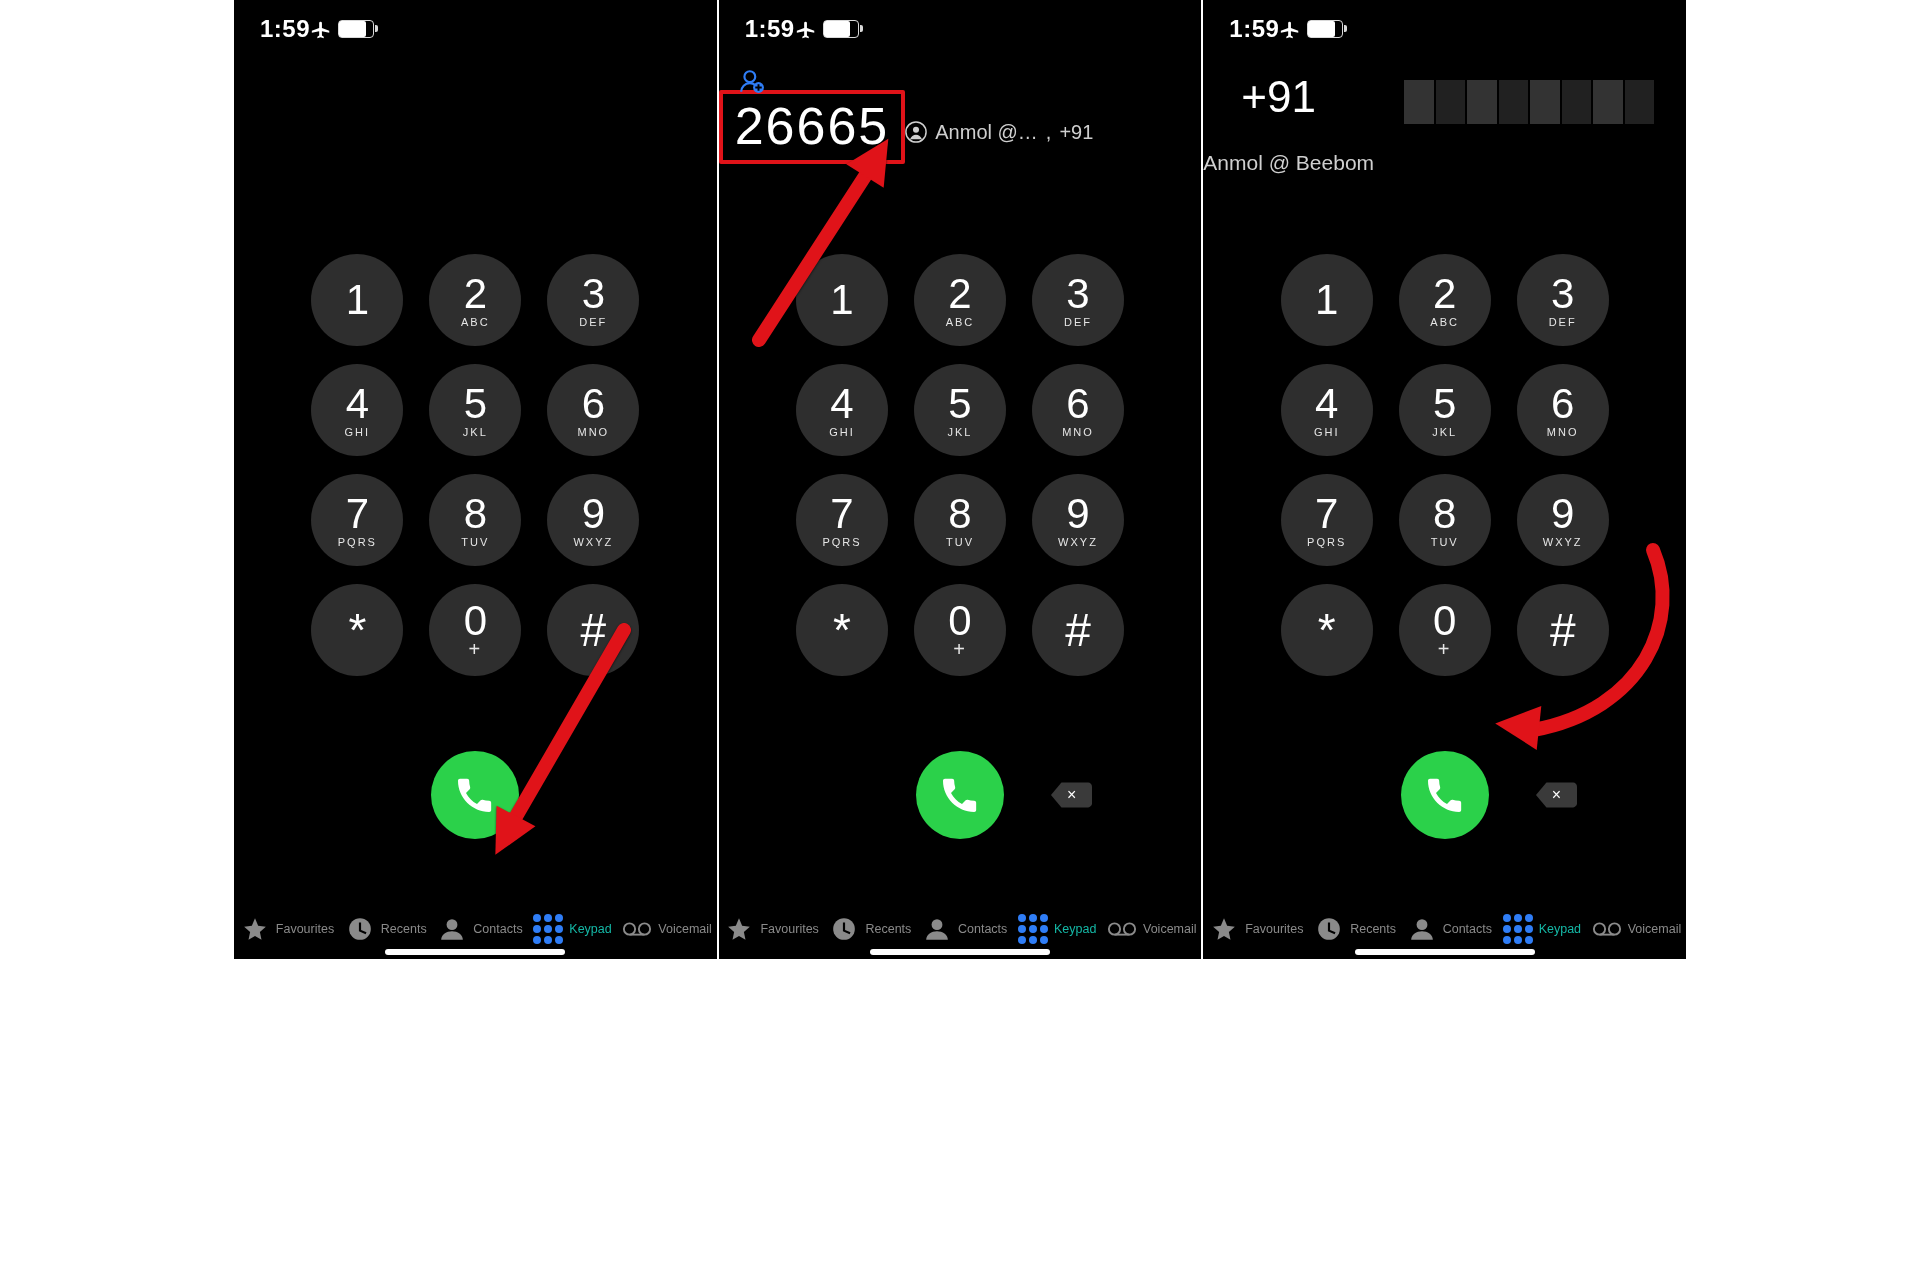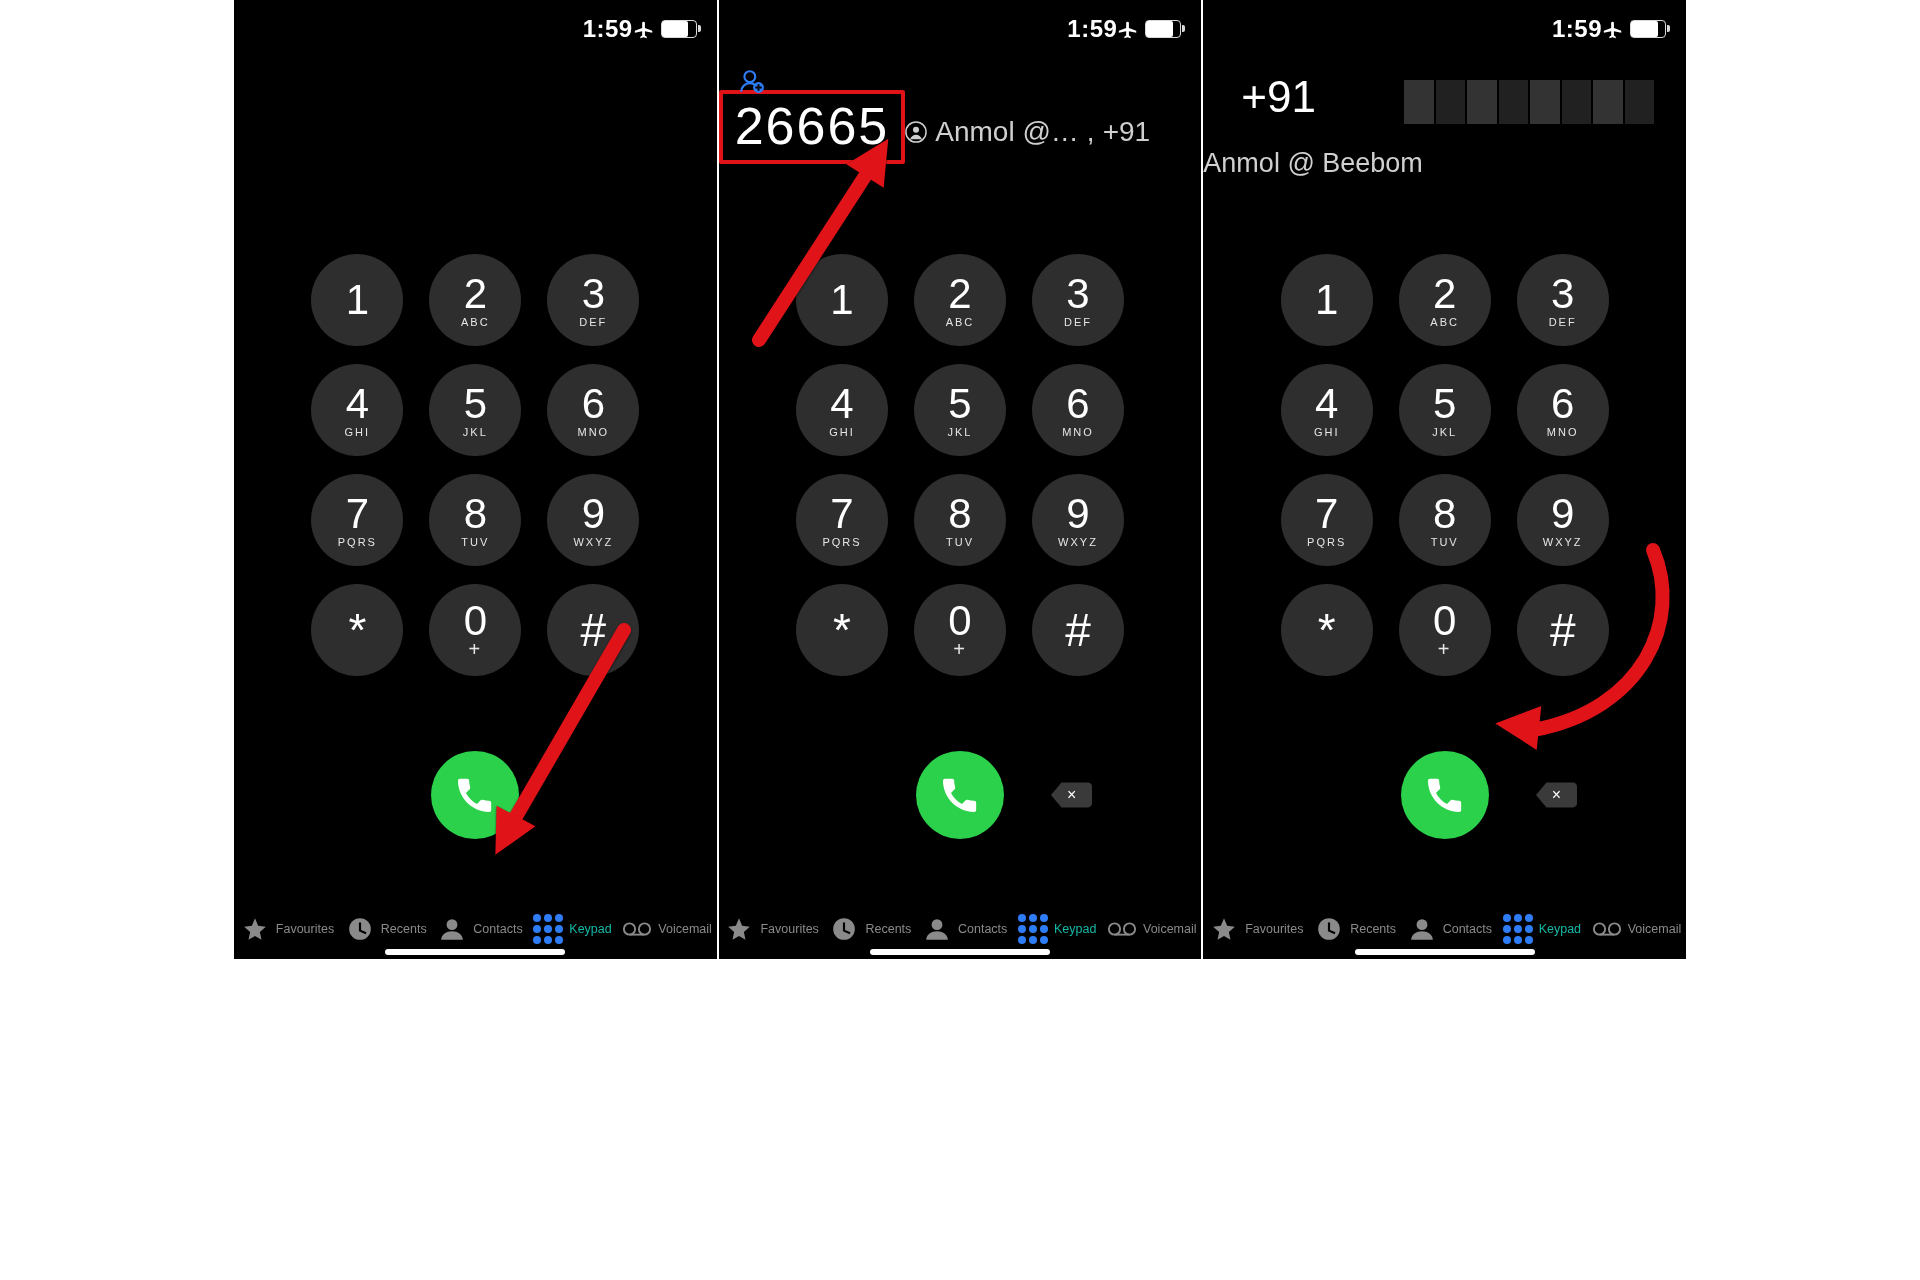--- a/index.html
+++ b/index.html
@@ -1,39 +1,39 @@
 <!DOCTYPE html>
 <html><head>
 <meta charset="utf-8">
 <style>
 html,body{margin:0;padding:0;background:#fff;width:1920px;height:1280px;overflow:hidden;font-family:-apple-system,Helvetica,Arial,sans-serif}
 .stage{position:relative;width:1452px;height:959px;margin:0 auto;background:#fff}
 .row{display:flex;width:100%;height:100%}
 .pane{flex:1;background:#000;position:relative;color:#fff;overflow:hidden}
 .sep{width:2px;background:#fff}
-.status{display:flex;align-items:center;justify-content:flex-end;padding:12px 20px 0 26px;height:34px}
+.status{display:flex;align-items:center;justify-content:flex-start;padding:12px 20px 0 26px;height:34px}
 .time{font-size:24px;font-weight:600;letter-spacing:.5px}
 .sicons{display:flex;align-items:center;gap:6px}
 .airplane{width:22px;height:22px;fill:#fff}
 .batt{width:34px;height:16px;border:1.6px solid rgba(255,255,255,.85);border-radius:4px;position:relative}
 .batt:after{content:"";position:absolute;right:-5px;top:4px;width:3px;height:7px;border-radius:0 2px 2px 0;background:rgba(255,255,255,.85)}
 .batt i{display:block;width:78%;height:100%;background:#fff;border-radius:2px}
 
 .topzone{position:absolute;left:0;right:0;top:62px;height:130px;display:flex;flex-direction:row;align-items:center}
 .addc{position:absolute;left:20px;top:6px;color:#2f7df6;font-size:12px}
 .addc svg{width:26px;height:26px}
 .boxed{border:4px solid #e01319;padding:2px 12px 4px;border-radius:2px}
 .dialnum{font-size:52px;font-weight:400;letter-spacing:2px;color:#fff}
 .plus91{position:absolute;left:38px;top:10px;font-size:44px;font-weight:400}
 .redact{position:absolute;right:32px;top:18px;width:250px;height:44px;display:flex;gap:2px}
 .redact i{flex:1;background:rgba(255,255,255,.13)}
 .redact i:nth-child(odd){background:rgba(255,255,255,.20)}
-.sugrow{display:flex;align-items:center;gap:8px;margin-top:10px;color:#cfcfcf;font-size:28px}
+.sugrow{display:flex;align-items:center;gap:8px;margin-top:10px;color:#cfcfcf;font-size:20px}
 .sugrow svg{width:22px;height:22px;fill:#cfcfcf}
-.caller{color:#cfcfcf;font-size:27px;margin-top:16px}
+.caller{color:#cfcfcf;font-size:21px;margin-top:16px}
 
 .pad{position:absolute;left:50%;transform:translateX(-50%);top:254px;display:grid;grid-template-columns:repeat(3,92px);grid-auto-rows:92px;gap:18px 26px}
 .key{width:92px;height:92px;border-radius:50%;background:#2e2e2e;display:flex;flex-direction:column;align-items:center;justify-content:center;cursor:pointer}
 .key .d{font-size:42px;font-weight:300;line-height:1;color:#fff}
 .key .l{font-size:11px;letter-spacing:2px;color:#e6e6e6;margin-top:1px}
 .key.sym .d{font-size:46px}
 .key.zero .l{font-size:20px;margin-top:-4px}
 
 .dialrow{position:absolute;left:0;right:0;bottom:120px;display:flex;justify-content:center;align-items:center}
 .call{width:88px;height:88px;border-radius:50%;background:#2bd14a;display:flex;align-items:center;justify-content:center}

